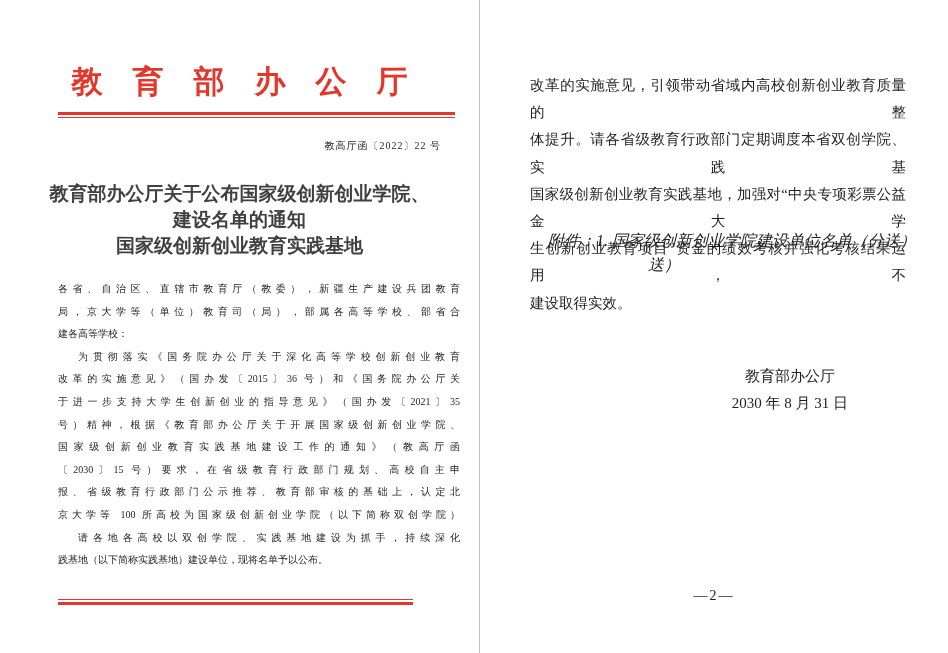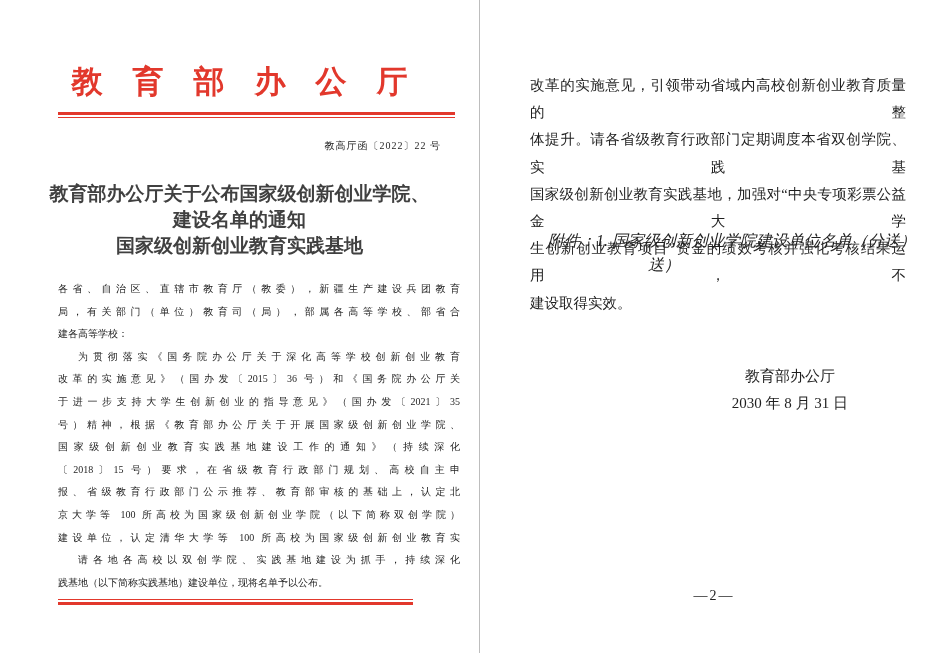--- a/index.html
+++ b/index.html
@@ -74,31 +74,30 @@
     <div class="doc-no">教高厅函〔2022〕22 号</div>
 
     <div class="title">
       <div>教育部办公厅关于公布国家级创新创业学院、</div>
       <div>建设名单的通知</div>
       <div>国家级创新创业教育实践基地</div>
     </div>
 
     <div class="body-left">
       <div class="ln">各省、自治区、直辖市教育厅（教委），新疆生产建设兵团教育</div>
-      <div class="ln">局，有关部门（单位）教育司（局），部属各高等学校、部省合</div>
+      <div class="ln">局，京大学等（单位）教育司（局），部属各高等学校、部省合</div>
       <div class="ln no-fill">建各高等学校：</div>
       <div class="ln indent">为贯彻落实《国务院办公厅关于深化高等学校创新创业教育</div>
       <div class="ln">改革的实施意见》（国办发〔2015〕36 号）和《国务院办公厅关</div>
       <div class="ln">于进一步支持大学生创新创业的指导意见》（国办发〔2021〕35</div>
       <div class="ln">号）精神，根据《教育部办公厅关于开展国家级创新创业学院、</div>
-      <div class="ln">国家级创新创业教育实践基地建设工作的通知》（持续深化</div>
-      <div class="ln">〔2018〕15 号）要求，在省级教育行政部门规划、高校自主申</div>
+      <div class="ln">国家级创新创业教育实践基地建设工作的通知》（教高厅函</div>
+      <div class="ln">〔2030〕15 号）要求，在省级教育行政部门规划、高校自主申</div>
       <div class="ln">报、省级教育行政部门公示推荐、教育部审核的基础上，认定北</div>
       <div class="ln">京大学等 100 所高校为国家级创新创业学院（以下简称双创学院）</div>
-      <div class="ln">建设单位，认定清华大学等 100 所高校为国家级创新创业教育实</div>
       <div class="ln indent">请各地各高校以双创学院、实践基地建设为抓手，持续深化</div>
       <div class="ln no-fill">践基地（以下简称实践基地）建设单位，现将名单予以公布。</div>
     </div>
 
     <div class="rule-bottom">
       <div class="thin"></div>
       <div class="thick"></div>
     </div>
 
   </section>

